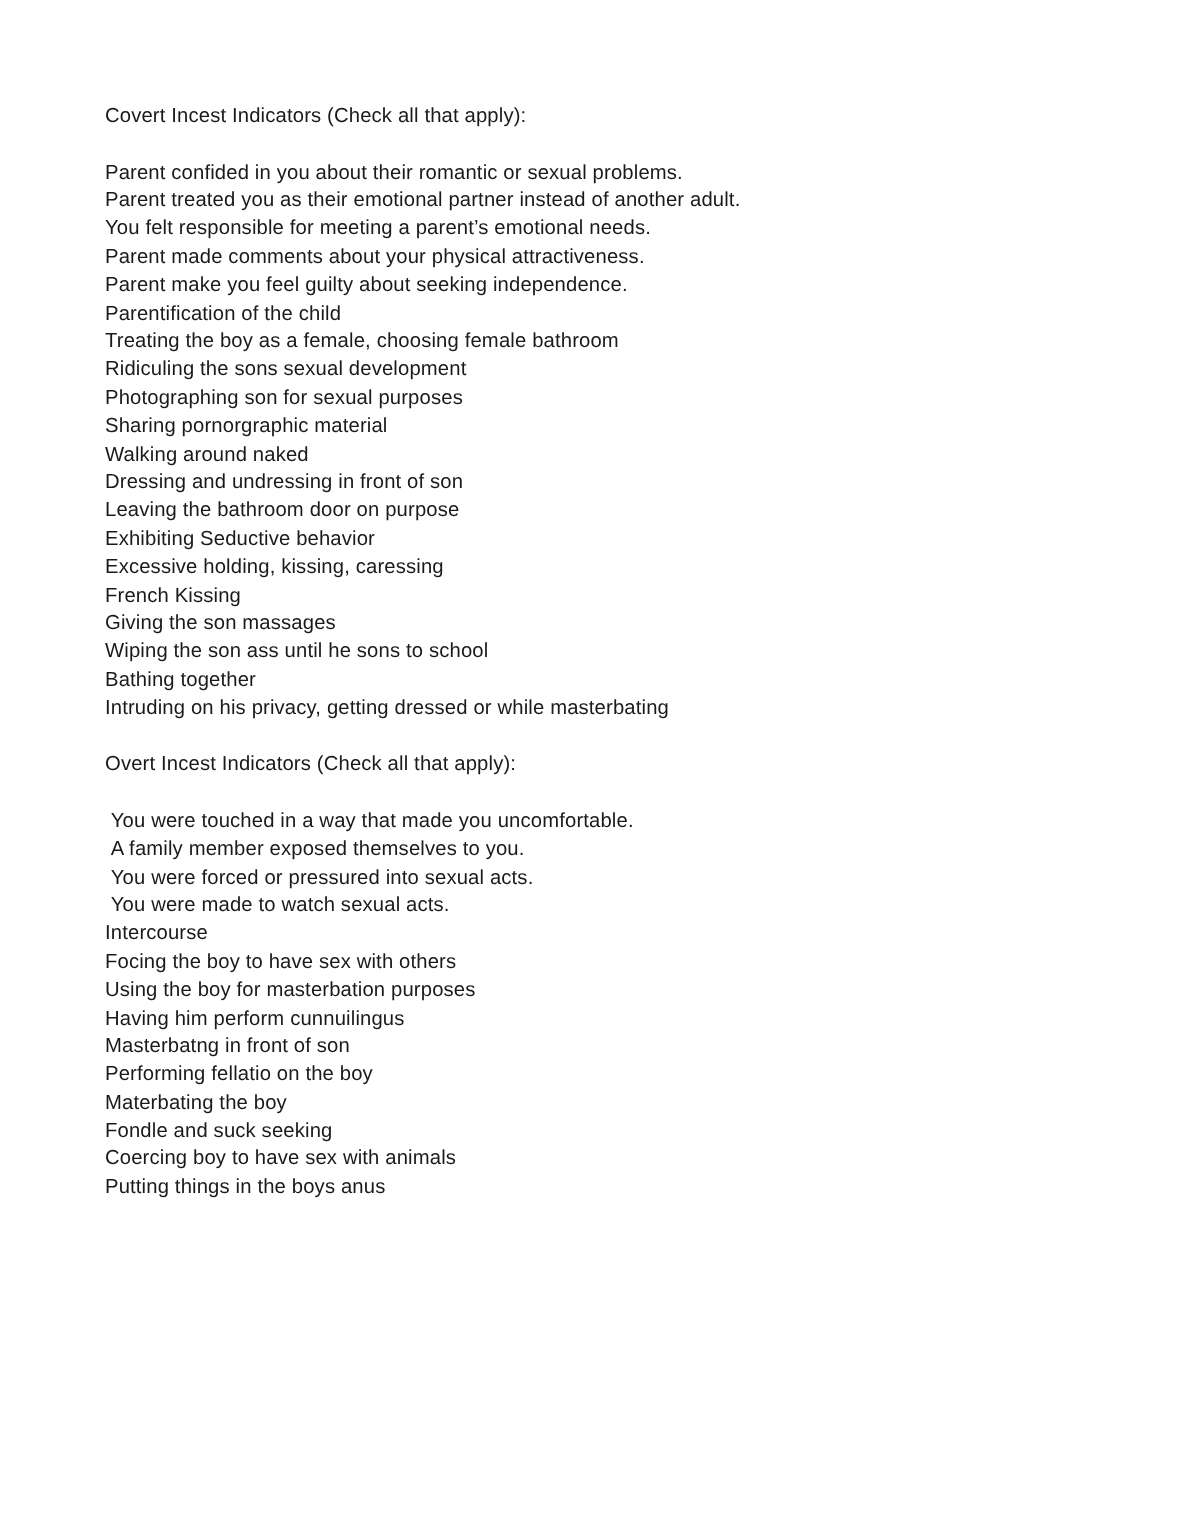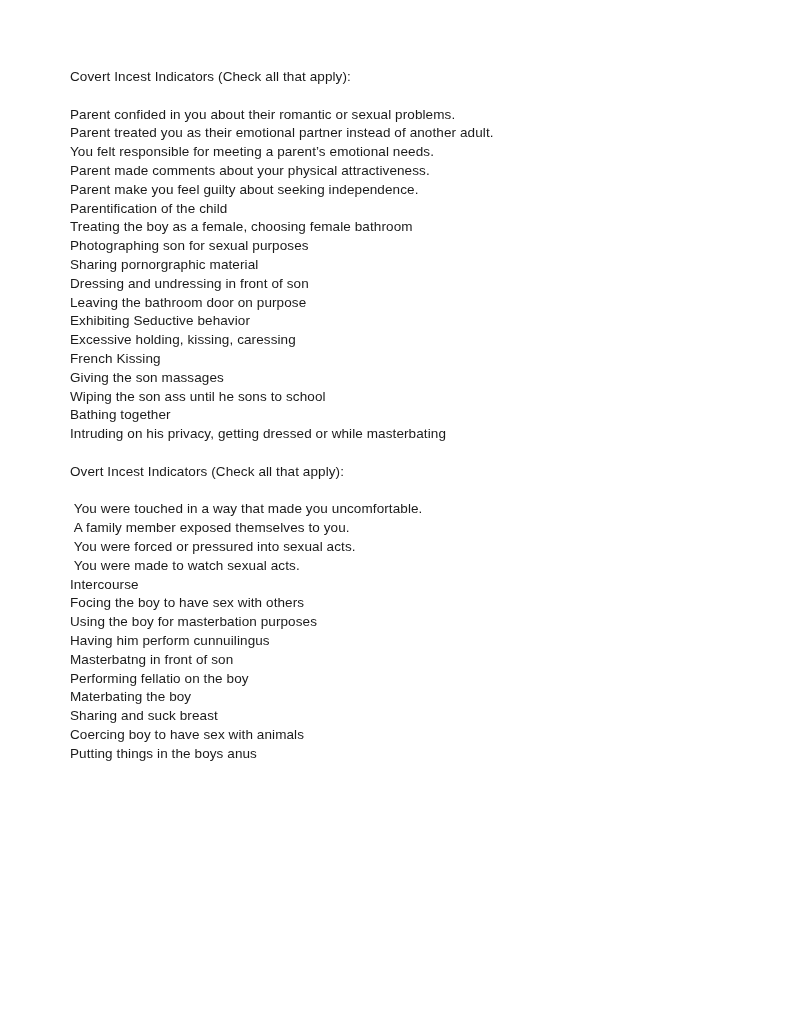--- a/index.html
+++ b/index.html
@@ -45,22 +45,24 @@
   <div class="doc">
       <div class="section">
         <div class="section-header">Covert Incest Indicators (Check all that apply):</div>
         <div class="item">Parent confided in you about their romantic or sexual problems.</div>
         <div class="item">Parent treated you as their emotional partner instead of another adult.</div>
         <div class="item">You felt responsible for meeting a parent’s emotional needs.</div>
         <div class="item">Parent made comments about your physical attractiveness.</div>
         <div class="item">Parent make you feel guilty about seeking independence.</div>
         <div class="item">Parentification of the child</div>
         <div class="item">Treating the boy as a female, choosing female bathroom</div>
+        <div class="item">Ridiculing the sons sexual development</div>
         <div class="item">Photographing son for sexual purposes</div>
         <div class="item">Sharing pornorgraphic material</div>
+        <div class="item">Walking around naked</div>
         <div class="item">Dressing and undressing in front of son</div>
         <div class="item">Leaving the bathroom door on purpose</div>
         <div class="item">Exhibiting Seductive behavior</div>
         <div class="item">Excessive holding, kissing, caressing</div>
         <div class="item">French Kissing</div>
         <div class="item">Giving the son massages</div>
         <div class="item">Wiping the son ass until he sons to school</div>
         <div class="item">Bathing together</div>
         <div class="item">Intruding on his privacy, getting dressed or while masterbating</div>
       </div>
@@ -70,18 +72,18 @@
         <div class="item"> A family member exposed themselves to you.</div>
         <div class="item"> You were forced or pressured into sexual acts.</div>
         <div class="item"> You were made to watch sexual acts.</div>
         <div class="item">Intercourse</div>
         <div class="item">Focing the boy to have sex with others</div>
         <div class="item">Using the boy for masterbation purposes</div>
         <div class="item">Having him perform cunnuilingus</div>
         <div class="item">Masterbatng in front of son</div>
         <div class="item">Performing fellatio on the boy</div>
         <div class="item">Materbating the boy</div>
-        <div class="item">Sharing and suck breast</div>
+        <div class="item">Fondle and suck seeking</div>
         <div class="item">Coercing boy to have sex with animals</div>
         <div class="item">Putting things in the boys anus</div>
       </div>
     </div>
 </div>
 
 </body></html>

